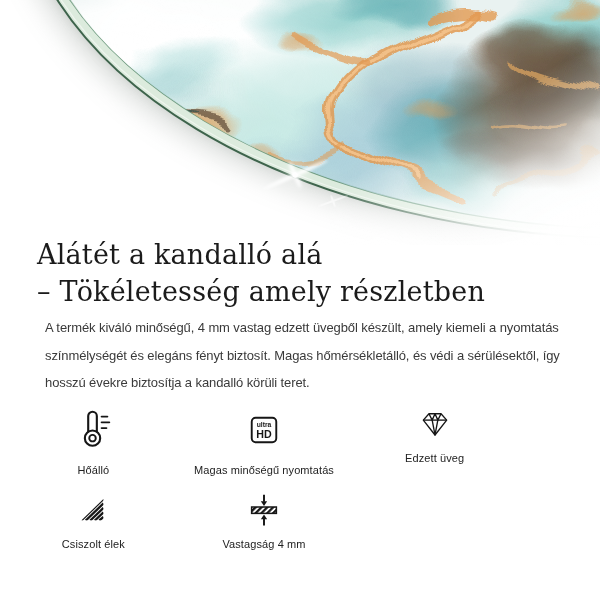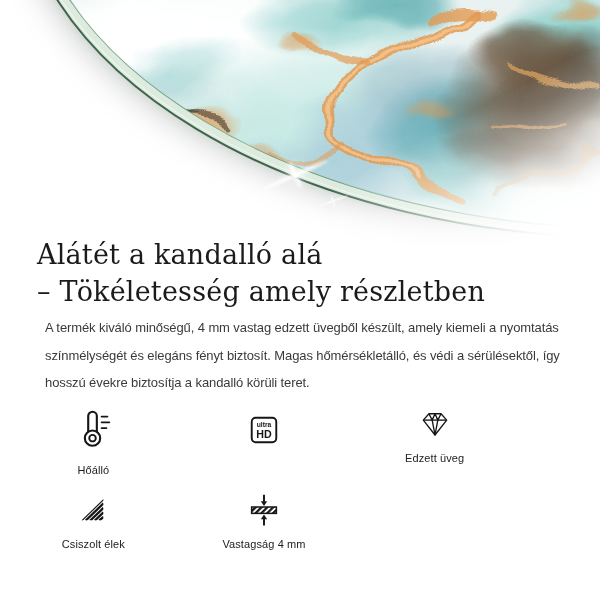--- a/index.html
+++ b/index.html
@@ -199,20 +199,21 @@
     </div>
 
     <div class="feature">
       <div class="icon-area">
         <svg class="i-hd" viewBox="0 0 48 48" fill="none">
           <rect class="ic" x="8.5" y="8.5" width="31" height="31" rx="5" fill="#fff" stroke-width="2.4"></rect>
           <text class="badge-txt" x="24" y="20.5" text-anchor="middle" font-size="8.5">ultra</text>
           <text class="badge-txt" x="24" y="33.5" text-anchor="middle" font-size="13.5">HD</text>
         </svg>
       </div>
+      <div class="feature-label">Magas minőségű nyomtatás</div>
     </div>
 
 
     <div class="feature row2">
       <div class="icon-area">
         <svg class="i-diamond" viewBox="0 0 48 48" fill="none">
           <g class="ic" stroke-width="1.9" stroke-linejoin="round">
             <path d="M15.5 9.5 H32.5 L40.5 18.5 L24 39.5 L7.5 18.5 Z"></path>
             <path d="M7.5 18.5 H40.5"></path>
             <path d="M15.5 9.5 L20 18.5 L24 9.5 L28 18.5 L32.5 9.5"></path>

